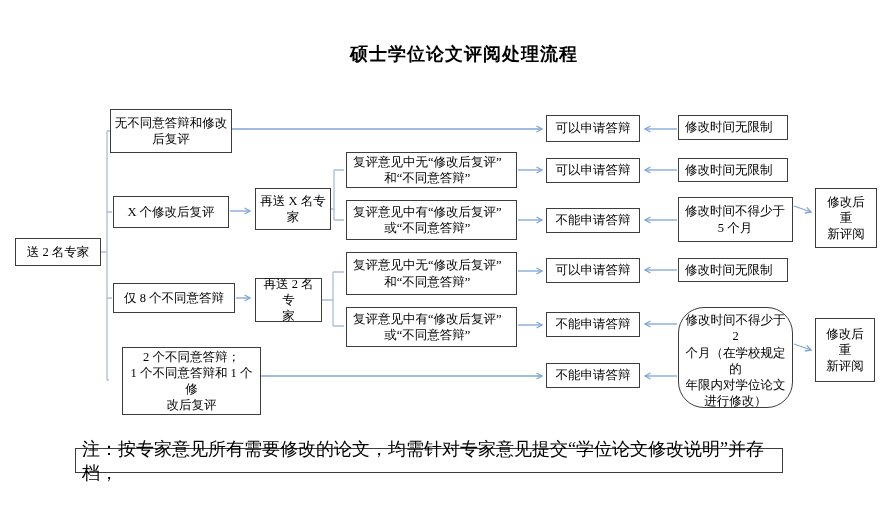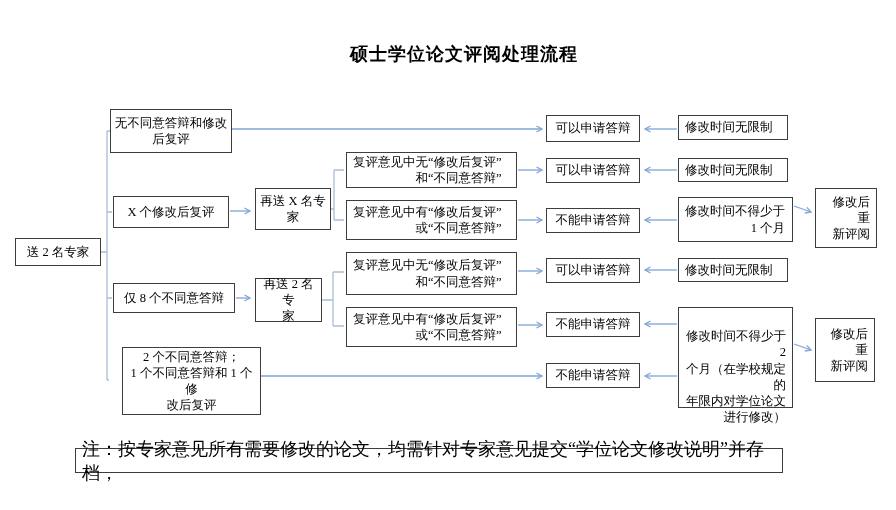--- a/index.html
+++ b/index.html
@@ -9,24 +9,24 @@
   }
   .title{
     position:absolute;top:26px;left:0;width:100%;text-align:center;
     font-size:18px;font-weight:bold;letter-spacing:1px;margin:16px;
   }
   .connectors{position:absolute;left:0;top:0;width:896px;height:510px;}
   .box{
     position:absolute;box-sizing:border-box;border:1.5px solid #3d3d3d;background:#ffffff;
     font-size:12.5px;line-height:1.3;white-space:pre-line;
     display:flex;align-items:center;justify-content:flex-start;
-    padding:1px 6px;text-align:right;
+    padding:1px 6px;text-align:center;
   }
   .box.center{justify-content:center;text-align:center;padding:1px 2px;}
-  .box.top{align-items:flex-start;padding-top:20px;}
+  .box.top{align-items:flex-start;padding-top:4px;border-radius:26px;}
   .note{
     position:absolute;box-sizing:border-box;border:1.3px solid #3d3d3d;background:#fff;
     font-size:18px;display:flex;align-items:center;padding:0 6px;white-space:pre-line;
   }
   .ln{stroke:#7fa5d6;stroke-width:1.3;fill:none;}
   .br{stroke:#a9bdd9;stroke-width:1.3;fill:none;}
 </style>
 </head>
 <body>
 
@@ -88,21 +88,21 @@
   <div class="box center" style="left:546px;top:115px;width:94px;height:27px">可以申请答辩</div>
   <div class="box center" style="left:546px;top:158px;width:94px;height:25px">可以申请答辩</div>
   <div class="box center" style="left:546px;top:208px;width:94px;height:25px">不能申请答辩</div>
   <div class="box center" style="left:546px;top:258px;width:94px;height:25px">可以申请答辩</div>
   <div class="box center" style="left:546px;top:312px;width:94px;height:25px">不能申请答辩</div>
   <div class="box center" style="left:546px;top:363px;width:94px;height:25px">不能申请答辩</div>
 
   <div class="box" style="left:678px;top:115px;width:110px;height:25px">修改时间无限制</div>
   <div class="box" style="left:678px;top:158px;width:110px;height:24px">修改时间无限制</div>
   <div class="box" style="left:678px;top:197px;width:115px;height:45px">修改时间不得少于
-1 个月</div>
+5 个月</div>
   <div class="box" style="left:678px;top:258px;width:110px;height:24px">修改时间无限制</div>
   <div class="box top" style="left:678px;top:307px;width:115px;height:101px">修改时间不得少于 2
 个月（在学校规定的
 年限内对学位论文
 进行修改）</div>
 
   <div class="box" style="left:815px;top:188px;width:62px;height:60px">修改后重
 新评阅</div>
   <div class="box" style="left:815px;top:318px;width:60px;height:64px">修改后重
 新评阅</div>

